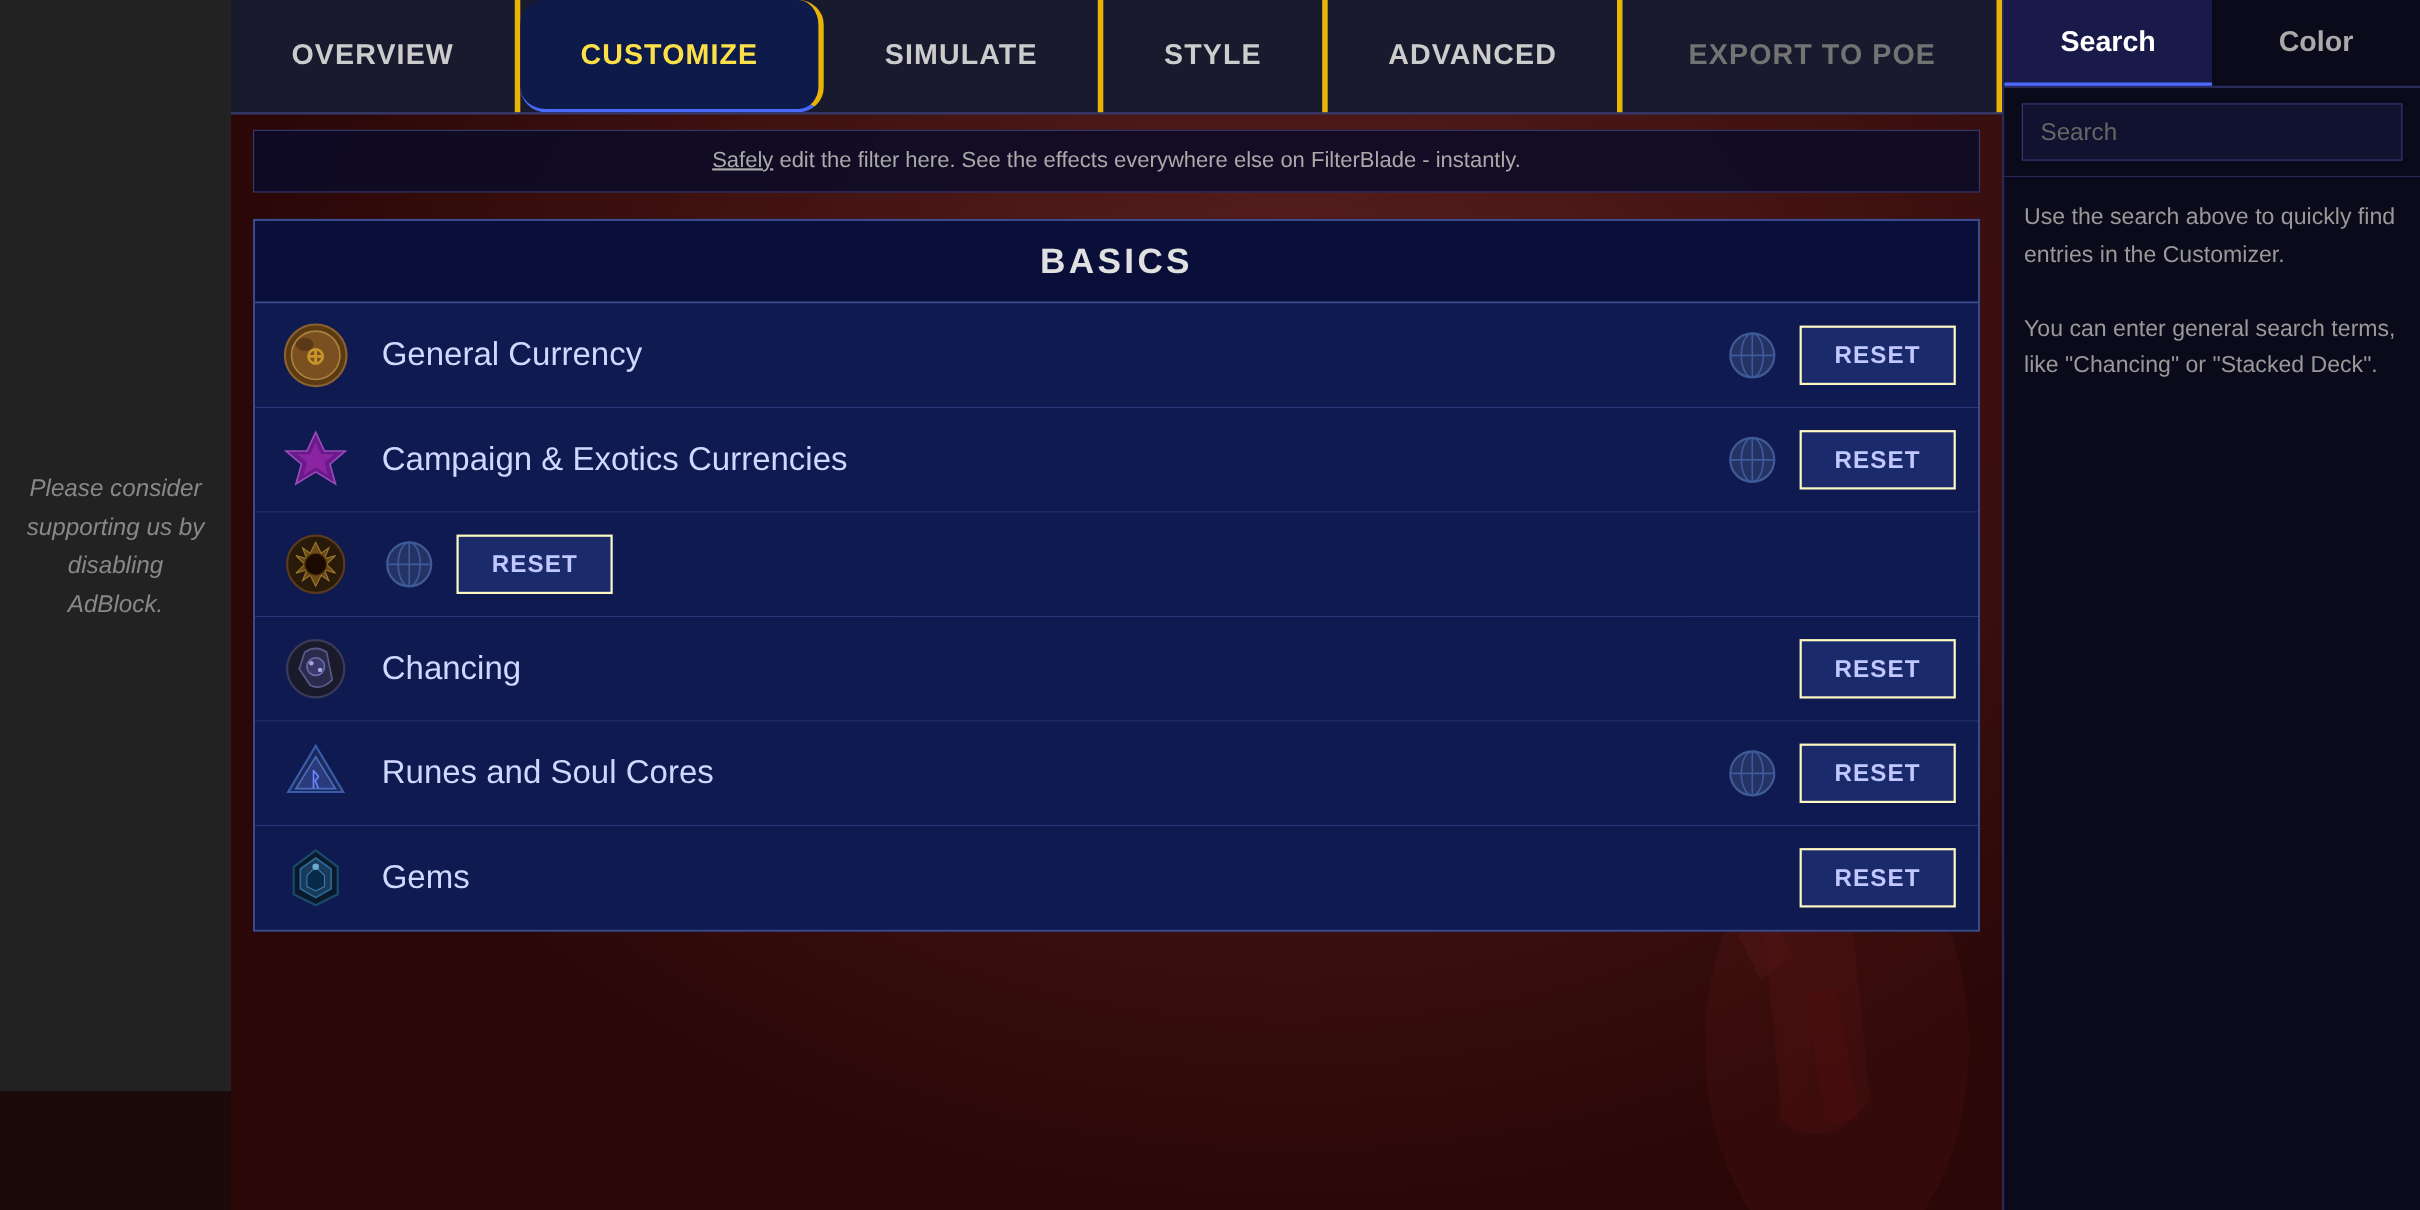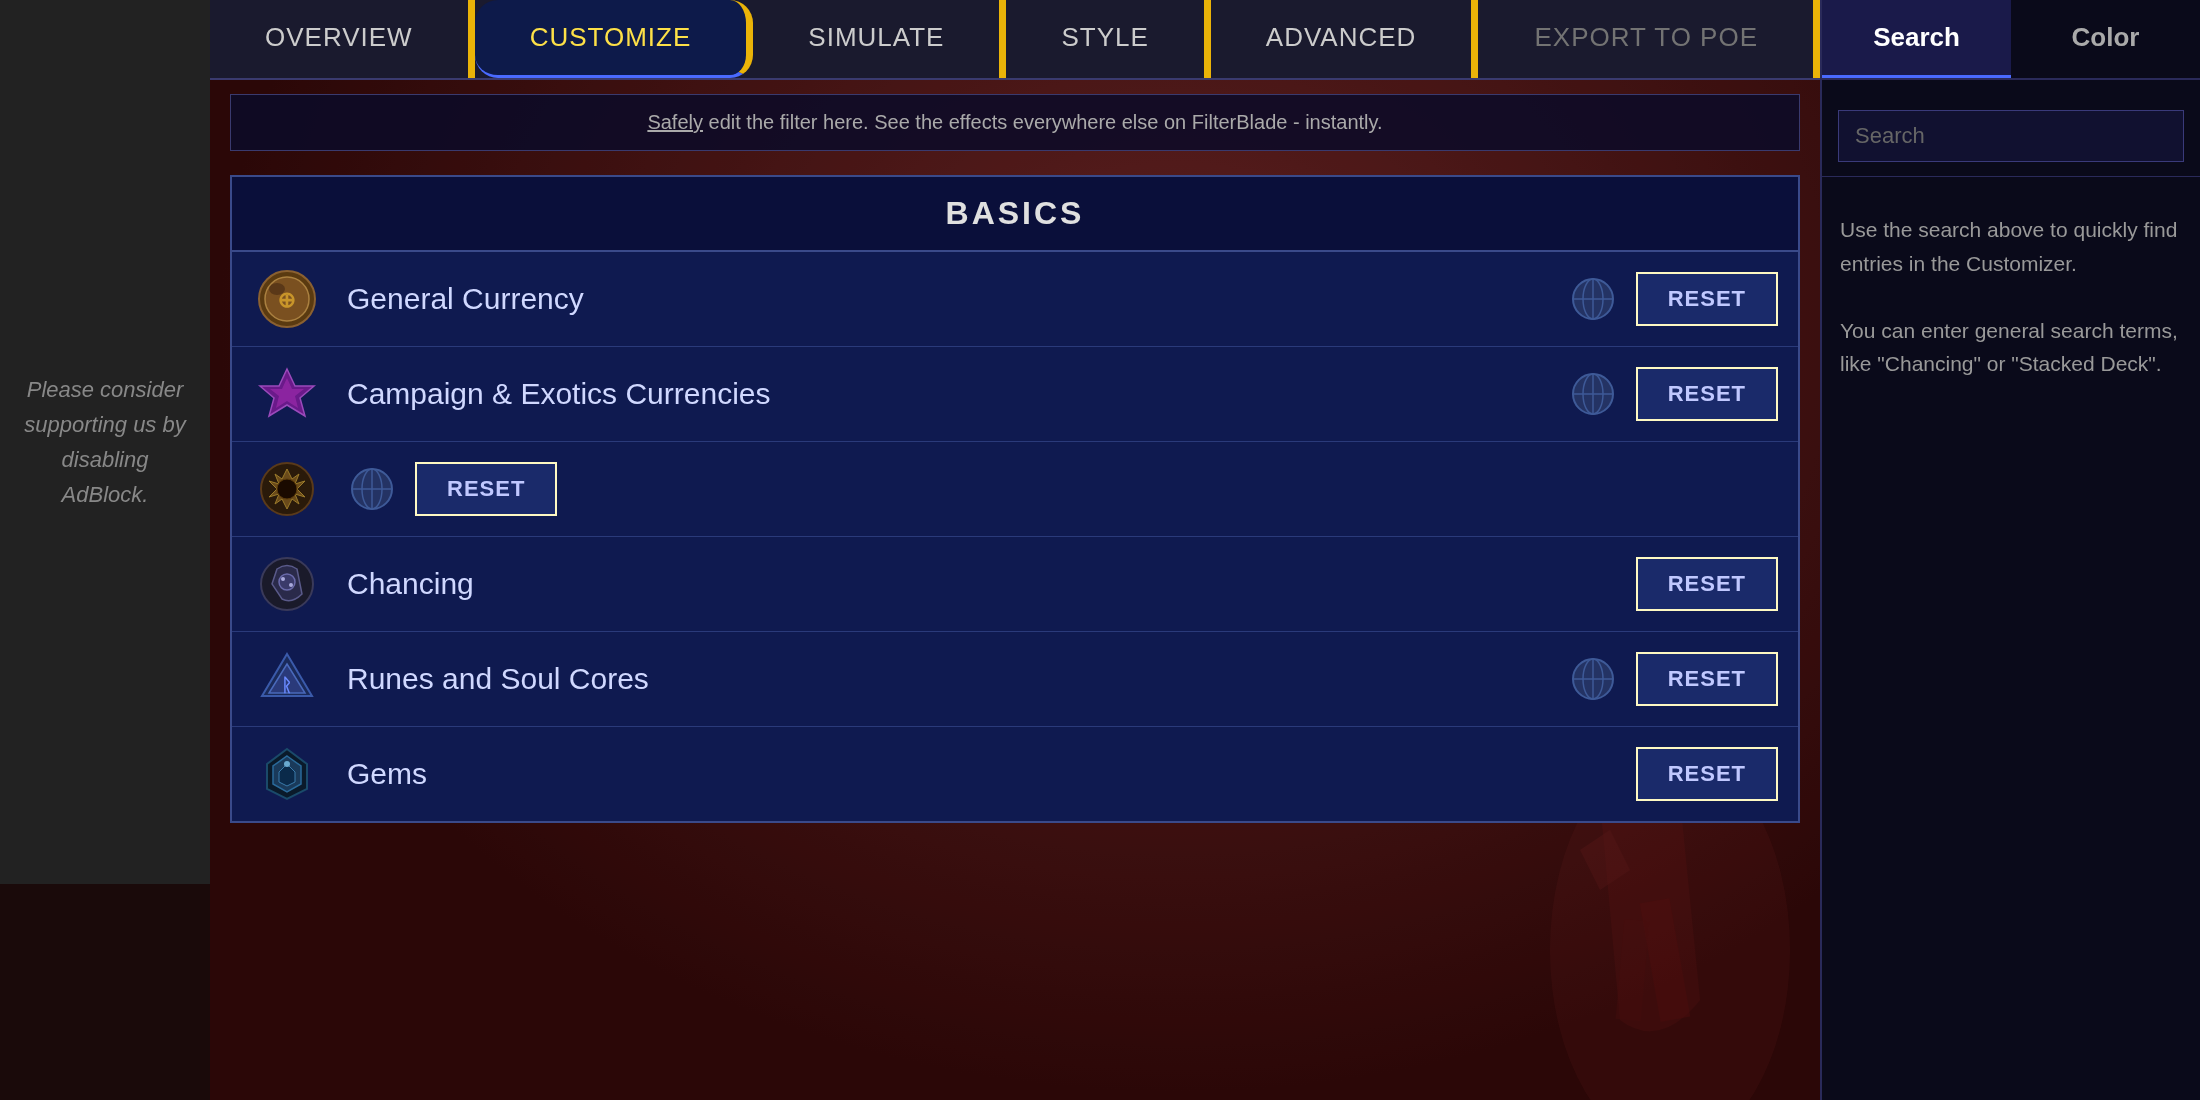--- a/index.html
+++ b/index.html
@@ -10,21 +10,21 @@
       font-family: 'Segoe UI', Arial, sans-serif;
       background: #1a0a0a;
       display: flex;
     }
 
     
     .left-sidebar {
       width: 210px;
       min-width: 210px;
       background: #222;
-      height: 884px;
+      height: 992px;
       display: flex;
       align-items: center;
       justify-content: center;
       padding: 20px;
     }
     .adblock-text {
       color: #888;
       font-style: italic;
       font-size: 22px;
       text-align: center;
@@ -54,27 +54,27 @@
     
     .nav-bar {
       display: flex;
       background: #1a1a2e;
       border-bottom: 2px solid #3a3a6e;
       position: relative;
       z-index: 10;
       flex-shrink: 0;
     }
     .nav-tab {
-      padding: 22px 55px;
+      padding: 34px 55px;
       color: #ccc;
       font-size: 26px;
-      font-weight: 400;
+      font-weight: 700;
       letter-spacing: 1px;
       cursor: pointer;
-      border-right: 7px solid #eab308;
+      border-right: 5px solid #eab308;
       text-transform: uppercase;
       white-space: nowrap;
     }
     .nav-tab.active {
       background: #0d1a4a;
       border-bottom: 3px solid #4a6aff;
       color: #fde047;
       border-radius: 23px;
     }
     .nav-tab.export {
@@ -184,21 +184,20 @@
     
     .right-panel {
       width: 380px;
       min-width: 380px;
       background: #0a0a1a;
       border-left: 2px solid #2a2a5a;
       display: flex;
       flex-direction: column;
       height: 1100px;
       overflow: hidden;
-      gap: 16px;
     }
 
     .right-tabs {
       display: flex;
       border-bottom: 2px solid #2a2a5a;
     }
     .right-tab {
       flex: 1;
       padding: 22px 10px;
       text-align: center;

